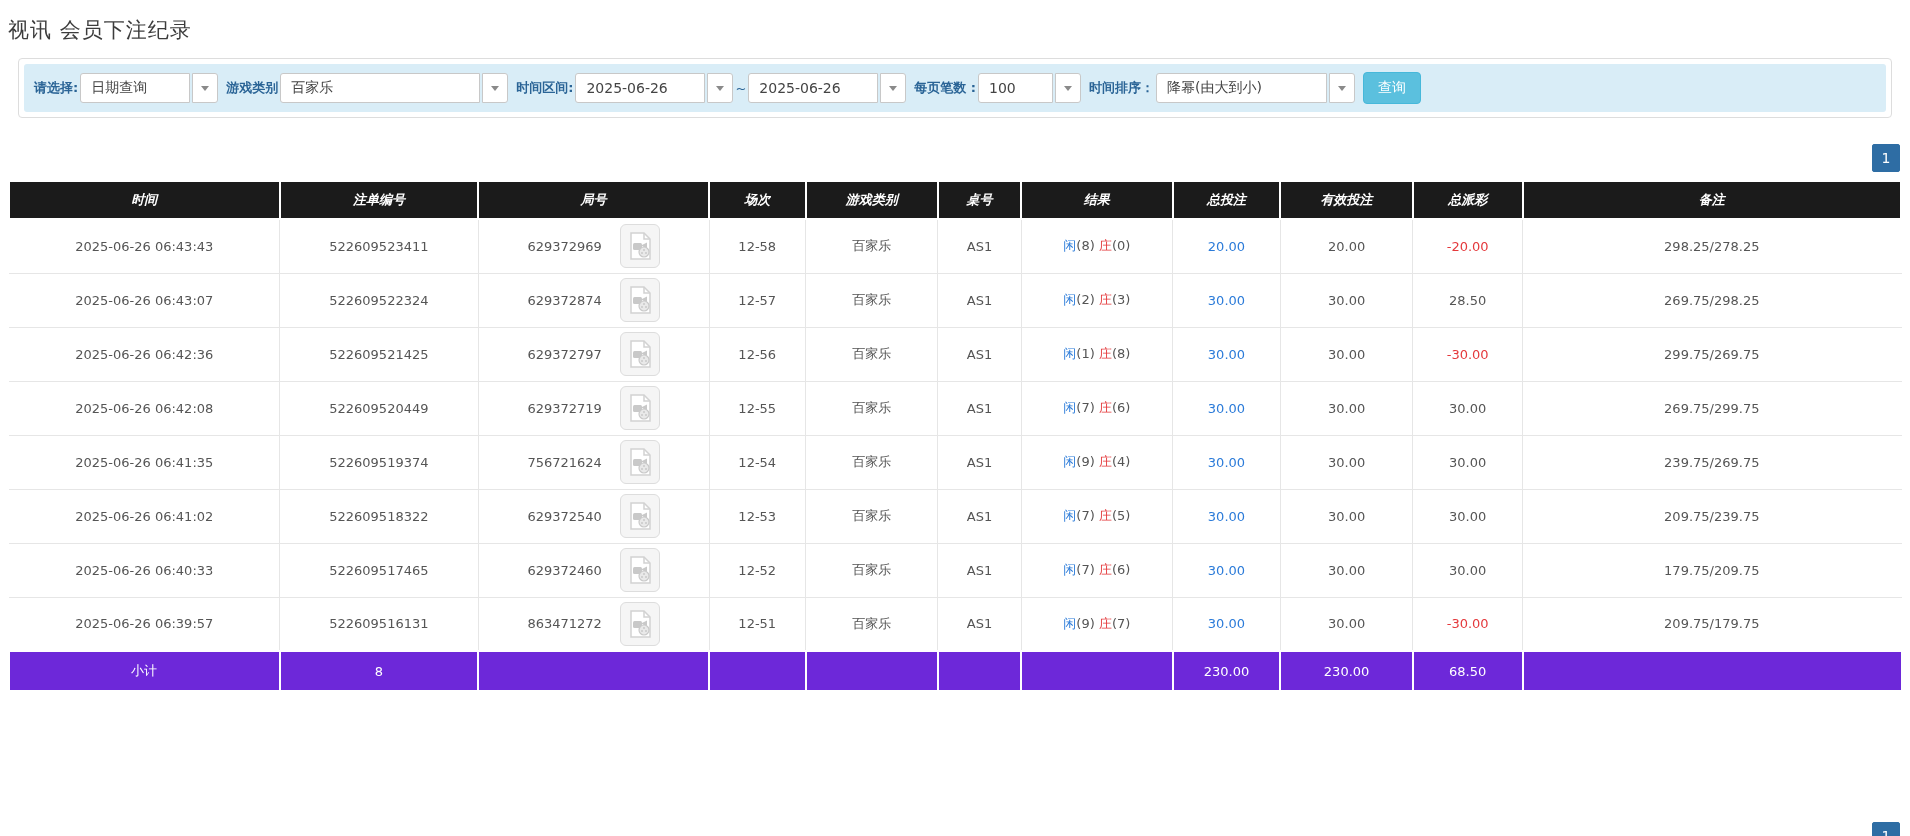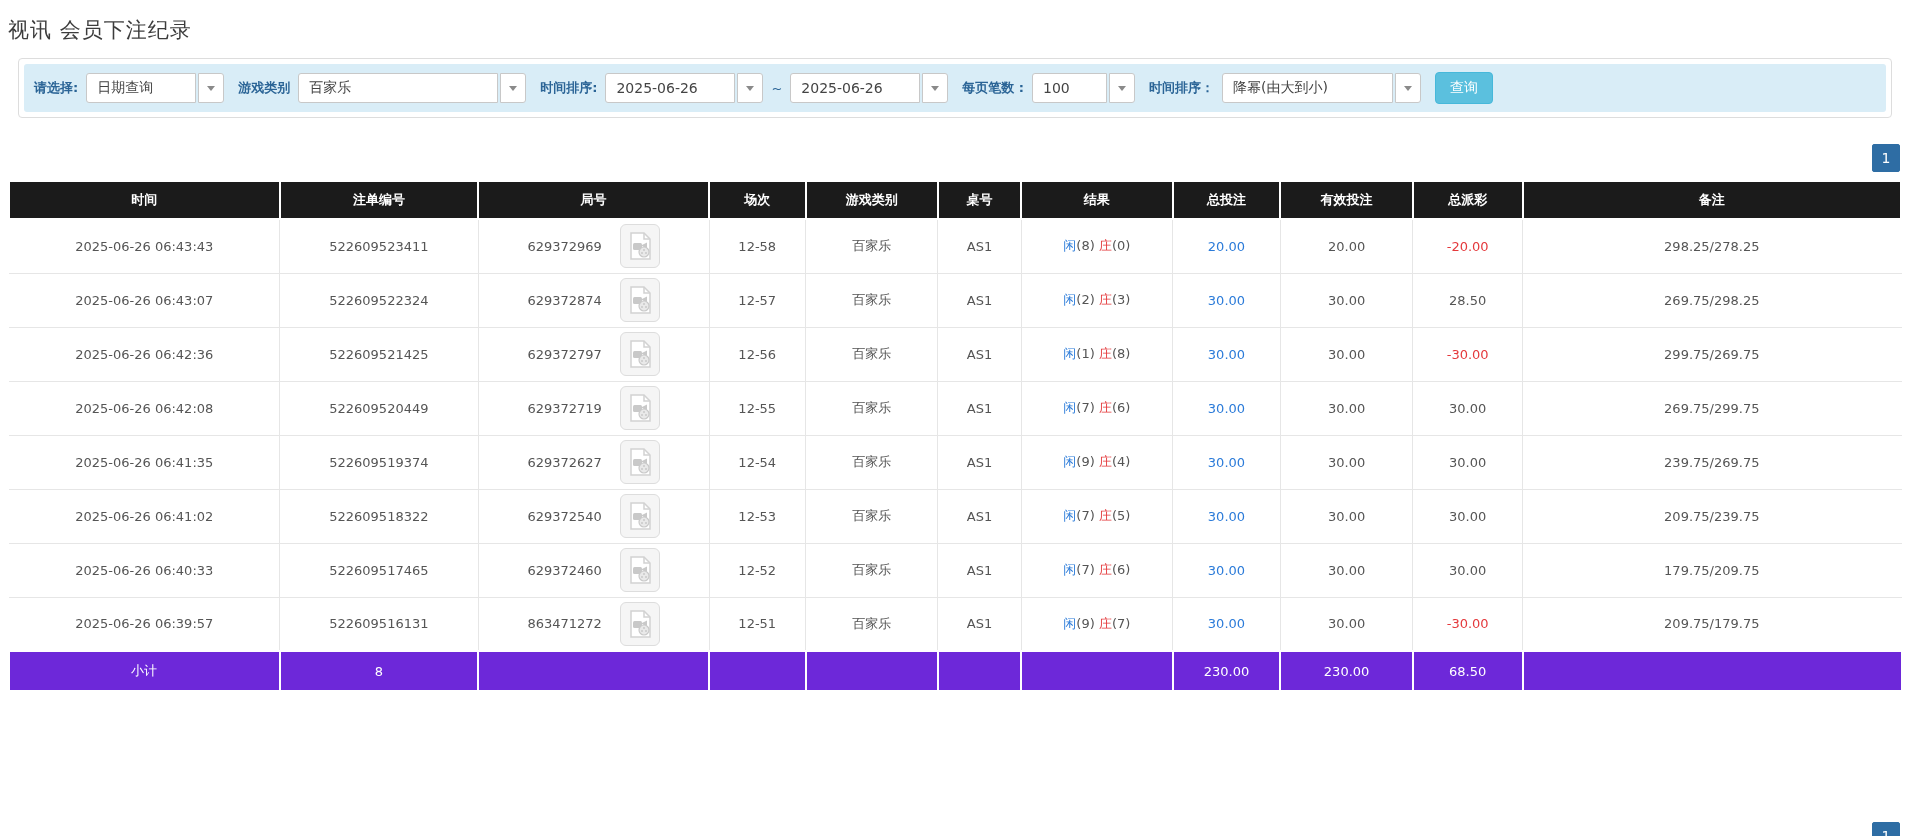--- a/index.html
+++ b/index.html
@@ -4,21 +4,21 @@
 <style>
   * { box-sizing: border-box; margin: 0; padding: 0; }
   html,body { background:#fff; }
   body { font-family: "DejaVu Sans", "Liberation Sans", sans-serif; }
   .page { position:relative; width:1910px; height:836px; overflow:hidden; background:#fff; }
 
   .page-title { font-size:21px; color:#3c3c3c; font-weight:400; padding:16px 0 0 8px; letter-spacing:1px; }
 
   
   .filter-panel { margin:14px 18px 0 18px; border:1px solid #ddd; border-radius:4px; background:#fff; padding:5px; }
-  .filter-bar { background:#d9edf7; border-radius:3px; padding:8px 10px; display:flex; align-items:center; gap:6px; min-height:46px; }
+  .filter-bar { background:#d9edf7; border-radius:3px; padding:8px 10px; display:flex; align-items:center; min-height:46px; }
   .f-label { color:#2a6496; font-size:13px; font-weight:bold; white-space:nowrap; margin:0 2px 0 8px; }
   .combo { display:flex; align-items:stretch; }
   .combo-input { background:#fff; border:1px solid #c8c8c8; border-radius:3px 0 0 3px; height:30px; font-size:14px; color:#444; padding:0 10px; display:flex; align-items:center; }
   .combo-btn { background:#fff; border:1px solid #c8c8c8; border-radius:0 3px 3px 0; width:26px; height:30px; margin-left:2px; display:flex; align-items:center; justify-content:center; cursor:pointer; }
   .caret { width:0; height:0; border-left:4px solid transparent; border-right:4px solid transparent; border-top:5px solid #8a8a8a; }
   .w-select { width:110px; } .w-game { width:200px; } .w-date { width:130px; } .w-count { width:75px; } .w-sort { width:171px; }
   .range-sep { color:#2a6496; font-size:13px; margin:0 2px; }
   .query-btn { background:#5bc0de; color:#fff; border:1px solid #46b8da; border-radius:4px; font-size:14px; height:32px; padding:0 14px; margin-left:8px; cursor:pointer; }
 
   
@@ -26,21 +26,21 @@
   .info-left { color:#468847; font-size:13px; }
   .info-right { color:#e4393c; font-size:13px; }
 
   
   .pager-top { margin:26px 10px 8px 8px; display:flex; justify-content:flex-end; }
   .page-btn { min-width:28px; height:28px; background:#2e6da4; border:1px solid #2e6da4; color:#fff; font-size:14px; display:flex; align-items:center; justify-content:center; border-radius:2px; cursor:pointer; }
   .pager-bottom { position:absolute; right:10px; top:822px; }
 
   
   table.records { width:1894px; margin:6px 8px 0 8px; border-collapse:collapse; table-layout:fixed; font-size:13px; color:#555; }
-  thead th { background:#1b1b1b; color:#fff; font-weight:bold; height:38px; border:2px solid #fff; text-align:center; font-size:13px; }
+  thead th { background:#1b1b1b; color:#fff; font-weight:bold; height:38px; border:2px solid #fff; text-align:center; font-size:13px;font-style:italic; }
   tbody td { border:1px solid #e6e6e6; height:54px; text-align:center; background:#fff; }
   tbody tr td:first-child { border-left:1px solid #fff; }
   tbody tr td:last-child { border-right:1px solid #fff; }
   .round-cell { display:flex; align-items:center; justify-content:center; gap:18px; }
   .video-btn { width:40px; height:44px; background:#f5f5f5; border:1px solid #ddd; border-radius:6px; display:flex; align-items:center; justify-content:center; cursor:pointer; }
   .blue-link { color:#2b7bd9; cursor:pointer; }
   .player { color:#2b7bd9; }
   .banker { color:#e4393c; }
   .payout.neg { color:#e4393c; }
   .result-cell span { font-size:13px; }
@@ -65,21 +65,21 @@
       </div>
 
       <span class="f-label">游戏类别</span>
       <div class="combo">
         <span class="combo-input w-game">百家乐</span>
         <span class="combo-btn">
             <span class="caret"></span>
           </span>
       </div>
 
-      <span class="f-label">时间排序:</span>
+      <span class="f-label">时间区间:</span>
       <div class="combo">
         <span class="combo-input w-date">2025-06-26</span>
         <span class="combo-btn">
             <span class="caret"></span>
           </span>
       </div>
       <span class="range-sep">~</span>
       <div class="combo">
         <span class="combo-input w-date">2025-06-26</span>
         <span class="combo-btn">
@@ -268,21 +268,21 @@
       <td><span class="blue-link">30.00</span></td>
       <td>30.00</td>
       <td class="payout">30.00</td>
       <td>269.75/299.75</td>
     </tr>
         <tr>
       <td>2025-06-26 06:41:35</td>
       <td>522609519374</td>
       <td>
         <span class="round-cell">
-          <span>629372627</span>
+          <span>756721624</span>
           <span class="video-btn">
             <svg width="26" height="28" viewBox="0 0 26 28">
               <path d="M4 1h13l6 6v20H4z" fill="#ffffff" stroke="#d2d2d2" stroke-width="1.5"></path>
               <path d="M17 1v6h6" fill="none" stroke="#d2d2d2" stroke-width="1.5"></path>
               <rect x="6" y="11" width="9" height="7" rx="1.5" fill="#c9c9c9"></rect>
               <path d="M15 13l5-2.5v6L15 14z" fill="#c9c9c9"></path>
               <circle cx="17" cy="20" r="5" fill="#e9e9e9" stroke="#c9c9c9" stroke-width="1.2"></circle>
               <circle cx="17" cy="18" r="1" fill="#c9c9c9"></circle>
                   <circle cx="15" cy="21" r="1" fill="#c9c9c9"></circle>
               <circle cx="19" cy="21" r="1" fill="#c9c9c9"></circle>

